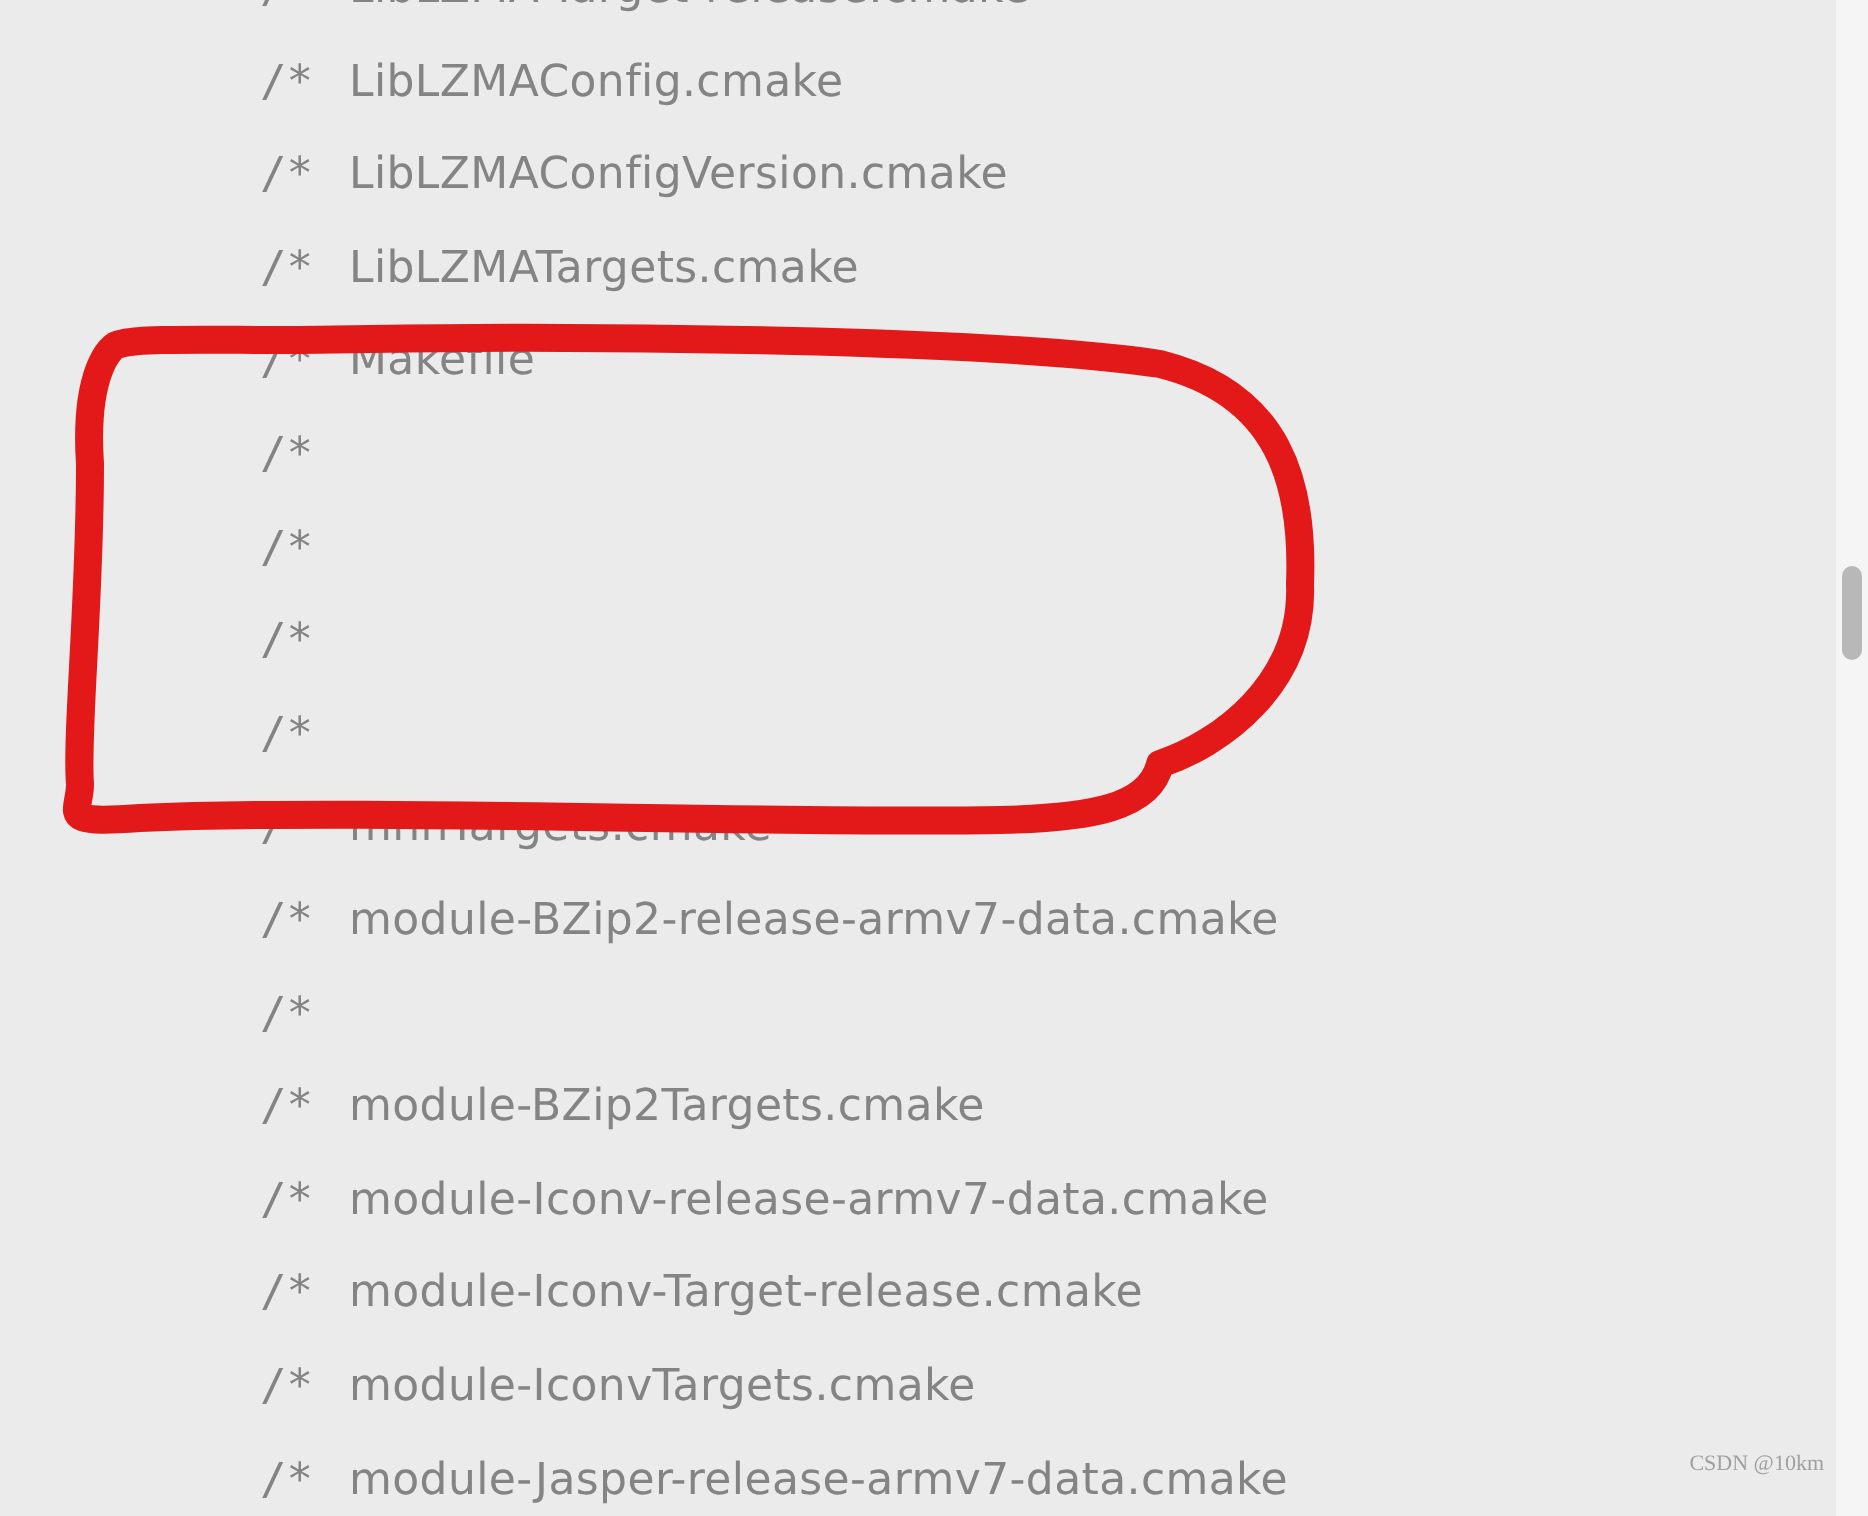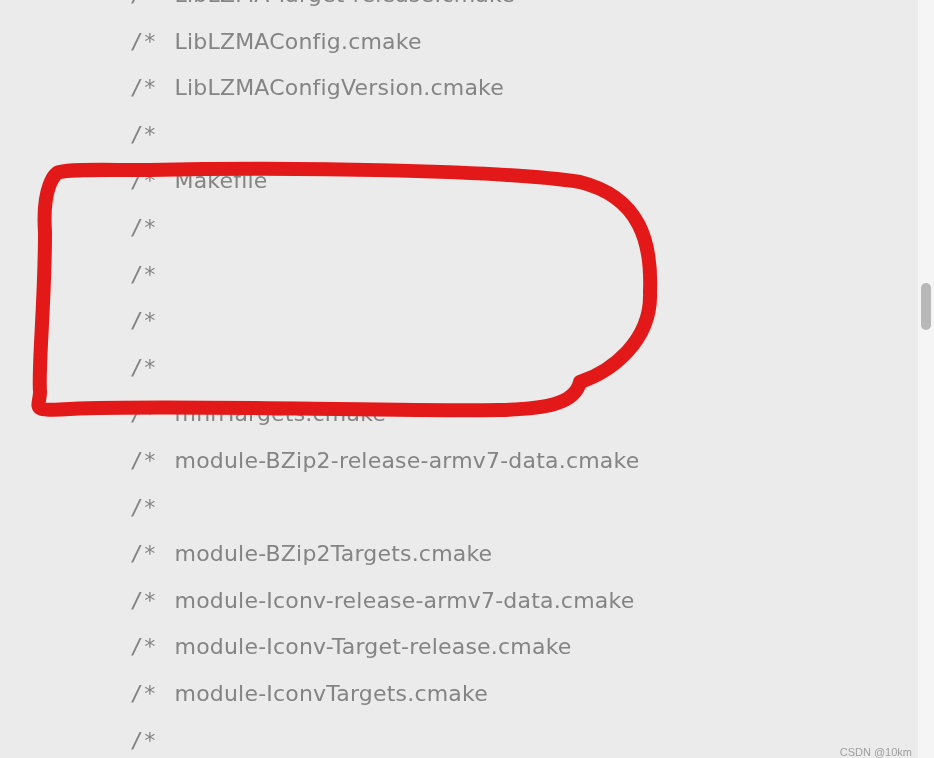--- a/index.html
+++ b/index.html
@@ -67,25 +67,25 @@
       position: absolute;
       right: 3px;
       top: 283px;
       width: 10px;
       height: 47px;
       background: #b8b8b8;
       border-radius: 5px;
     }
     .watermark {
       position: absolute;
-      bottom: 0;
+      bottom: 20px;
       right: 22px;
       font-size: 11px;
       color: #a0a0a0;
-      font-family: Liberation Sans, sans-serif;
+      font-family: Liberation Serif, serif;
     }
   </style>
 </head>
 <body>
 
 <div class="content">
   <div class="list">
     <div class="item cut-top">
       <span class="marker">/*</span>
       <span class="filename">LibLZMA-Target-release.cmake</span>
@@ -93,20 +93,21 @@
     <div class="item">
       <span class="marker">/*</span>
       <span class="filename">LibLZMAConfig.cmake</span>
     </div>
     <div class="item">
       <span class="marker">/*</span>
       <span class="filename">LibLZMAConfigVersion.cmake</span>
     </div>
     <div class="item">
       <span class="marker">/*</span>
+      <span class="filename">LibLZMATargets.cmake</span>
     </div>
     <div class="item">
       <span class="marker">/*</span>
       <span class="filename">Makefile</span>
     </div>
     <div class="item">
       <span class="marker">/*</span>
     </div>
     <div class="item">
       <span class="marker">/*</span>
@@ -139,20 +140,21 @@
     <div class="item">
       <span class="marker">/*</span>
       <span class="filename">module-Iconv-Target-release.cmake</span>
     </div>
     <div class="item">
       <span class="marker">/*</span>
       <span class="filename">module-IconvTargets.cmake</span>
     </div>
     <div class="item">
       <span class="marker">/*</span>
+      <span class="filename">module-Jasper-release-armv7-data.cmake</span>
     </div>
   </div>
 
   <svg class="annotation" viewBox="0 0 895 758">
     <path d="M 60 200 
              C 55 200, 42 215, 45 260
              C 45 330, 38 395, 40 420
              C 40 435, 28 440, 70 437
              C 180 432, 380 440, 500 438
              C 545 437, 575 432, 580 410

